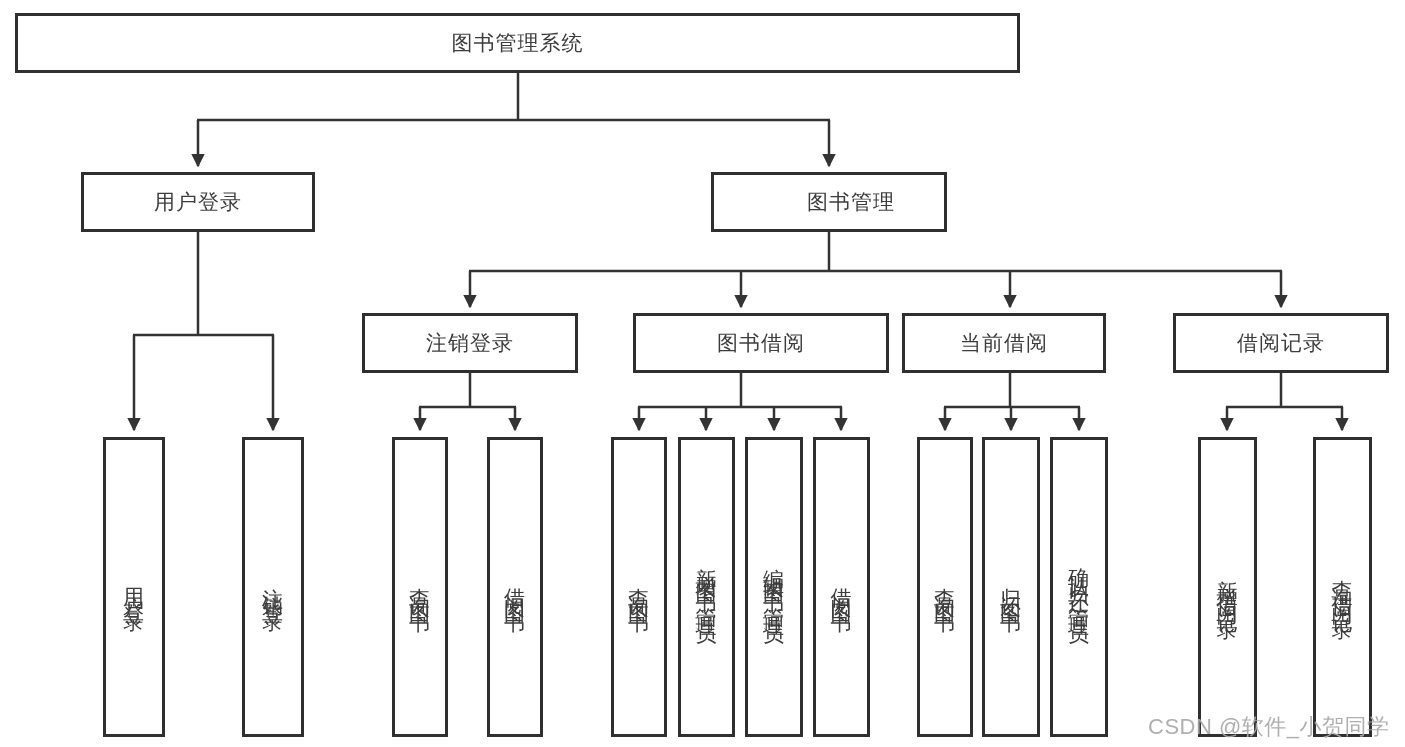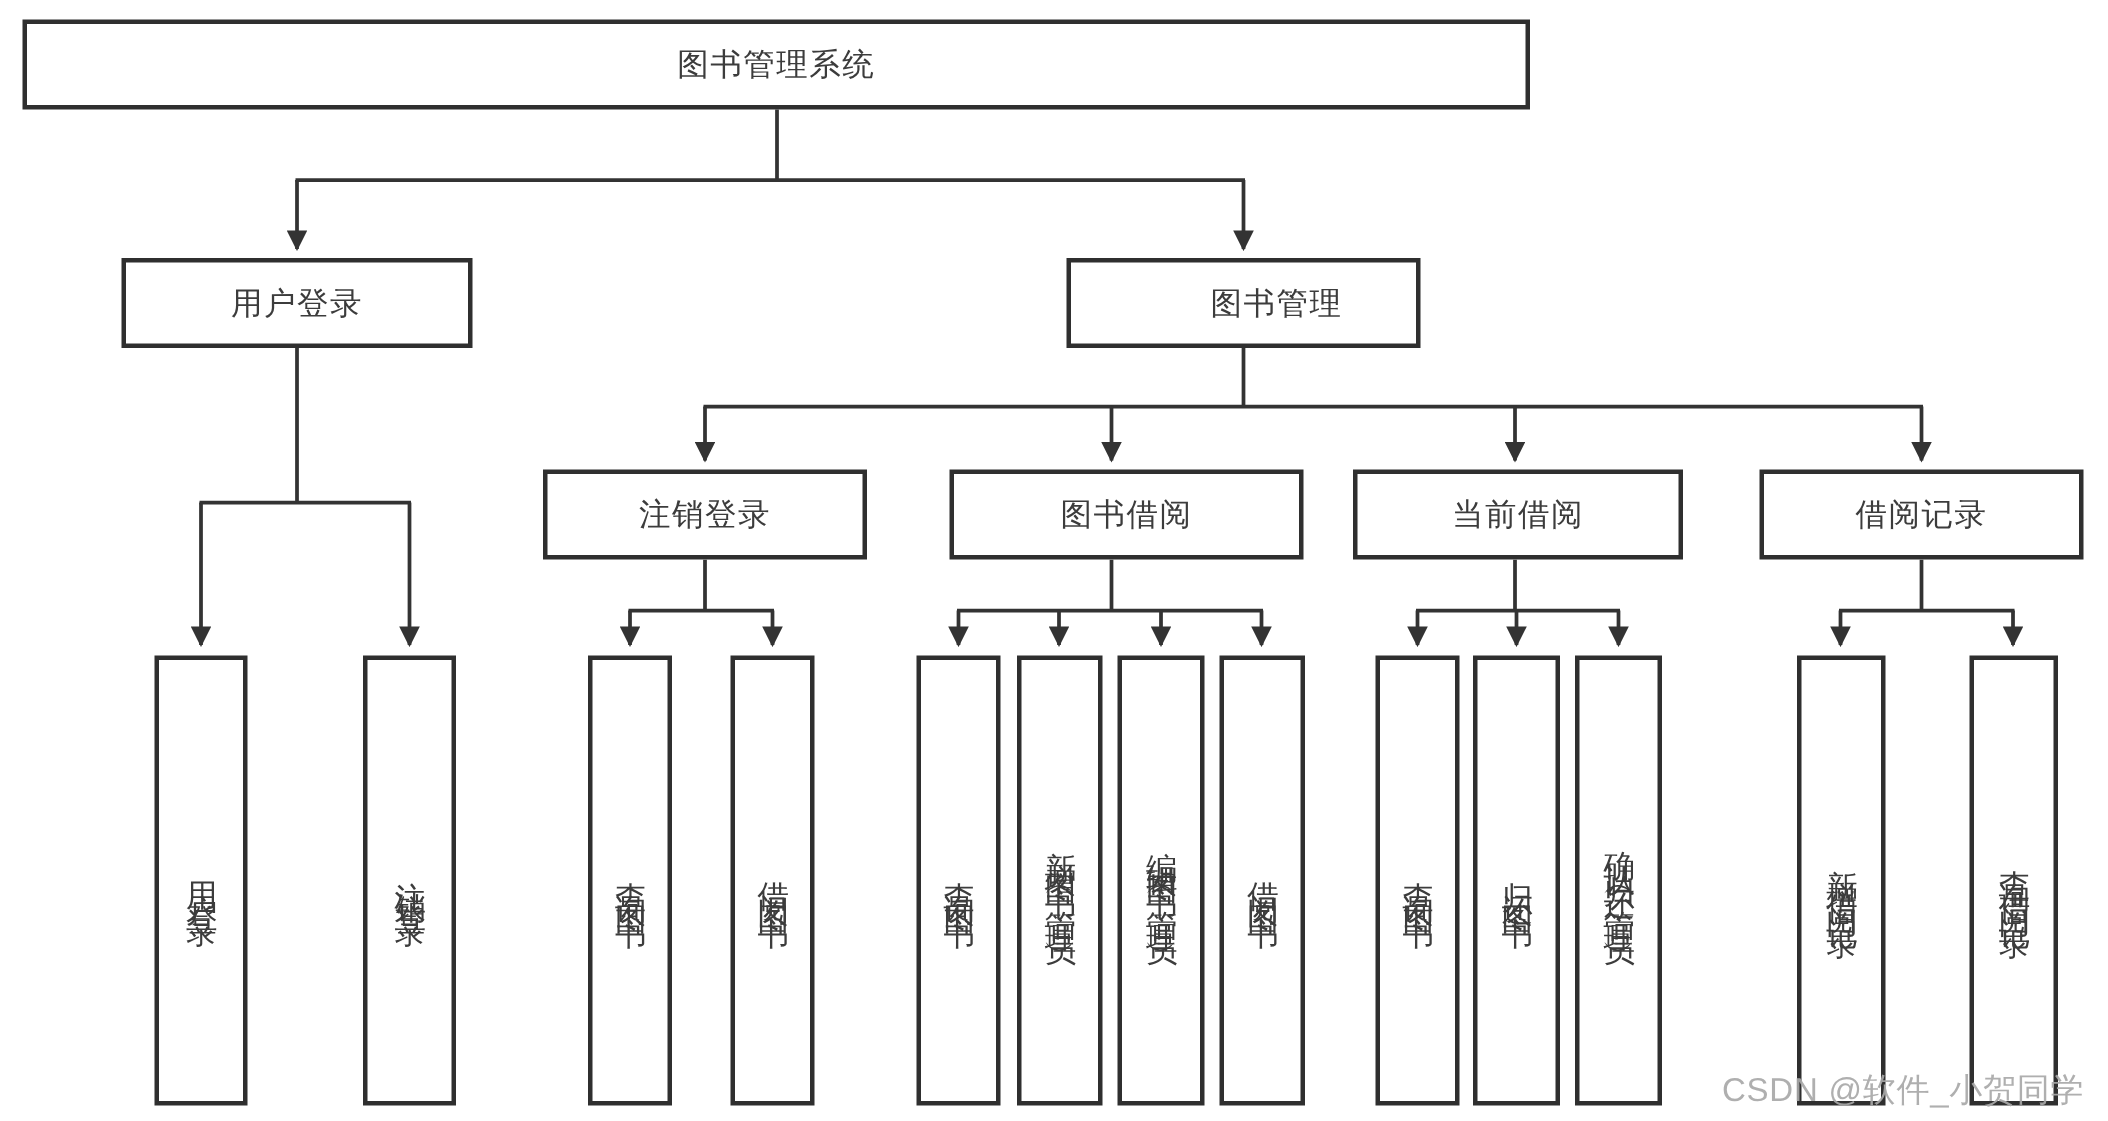--- a/index.html
+++ b/index.html
@@ -88,24 +88,24 @@
   <div class="box" style="left:81px; top:172px; width:234px; height:60px;">
     <span class="hlabel">用户登录</span>
   </div>
   <div class="box" style="left:711px; top:172px; width:236px; height:60px;padding-left:44px;">
     <span class="hlabel">图书管理</span>
   </div>
 
   <div class="box" style="left:362px; top:313px; width:216px; height:60px;">
     <span class="hlabel">注销登录</span>
   </div>
-  <div class="box" style="left:633px; top:313px; width:236px; height:60px;">
+  <div class="box" style="left:633px; top:313px; width:256px; height:60px;">
     <span class="hlabel">图书借阅</span>
   </div>
-  <div class="box" style="left:902px; top:313px; width:220px; height:60px;">
+  <div class="box" style="left:902px; top:313px; width:204px; height:60px;">
     <span class="hlabel">当前借阅</span>
   </div>
   <div class="box" style="left:1173px; top:313px; width:216px; height:60px;">
     <span class="hlabel">借阅记录</span>
   </div>
 
   <div class="box leaf" style="left:103px; top:437px; width:62px; height:300px;">
     <span class="vtext">用户登录</span>
   </div>
   <div class="box leaf" style="left:242px; top:437px; width:62px; height:300px;">

